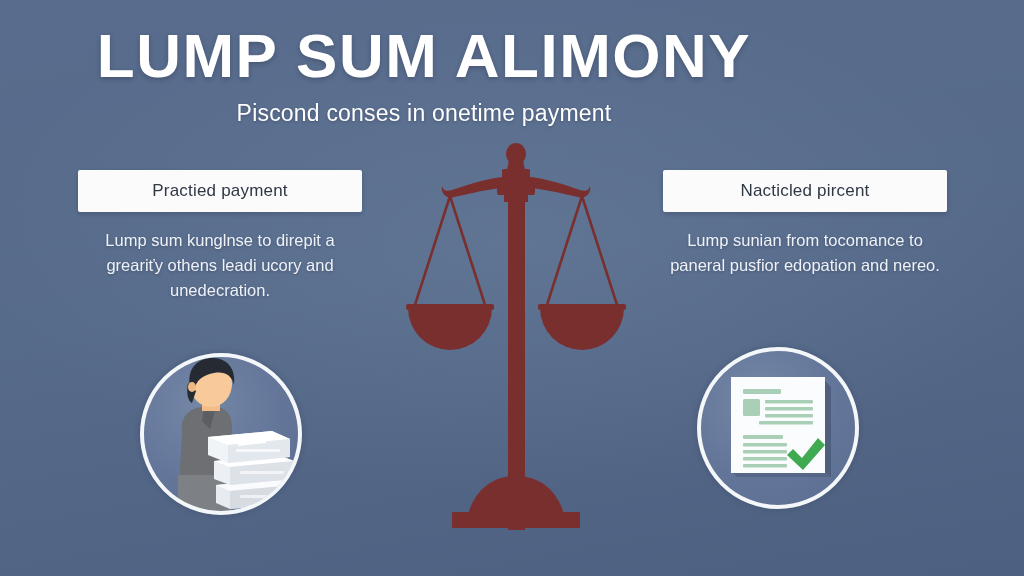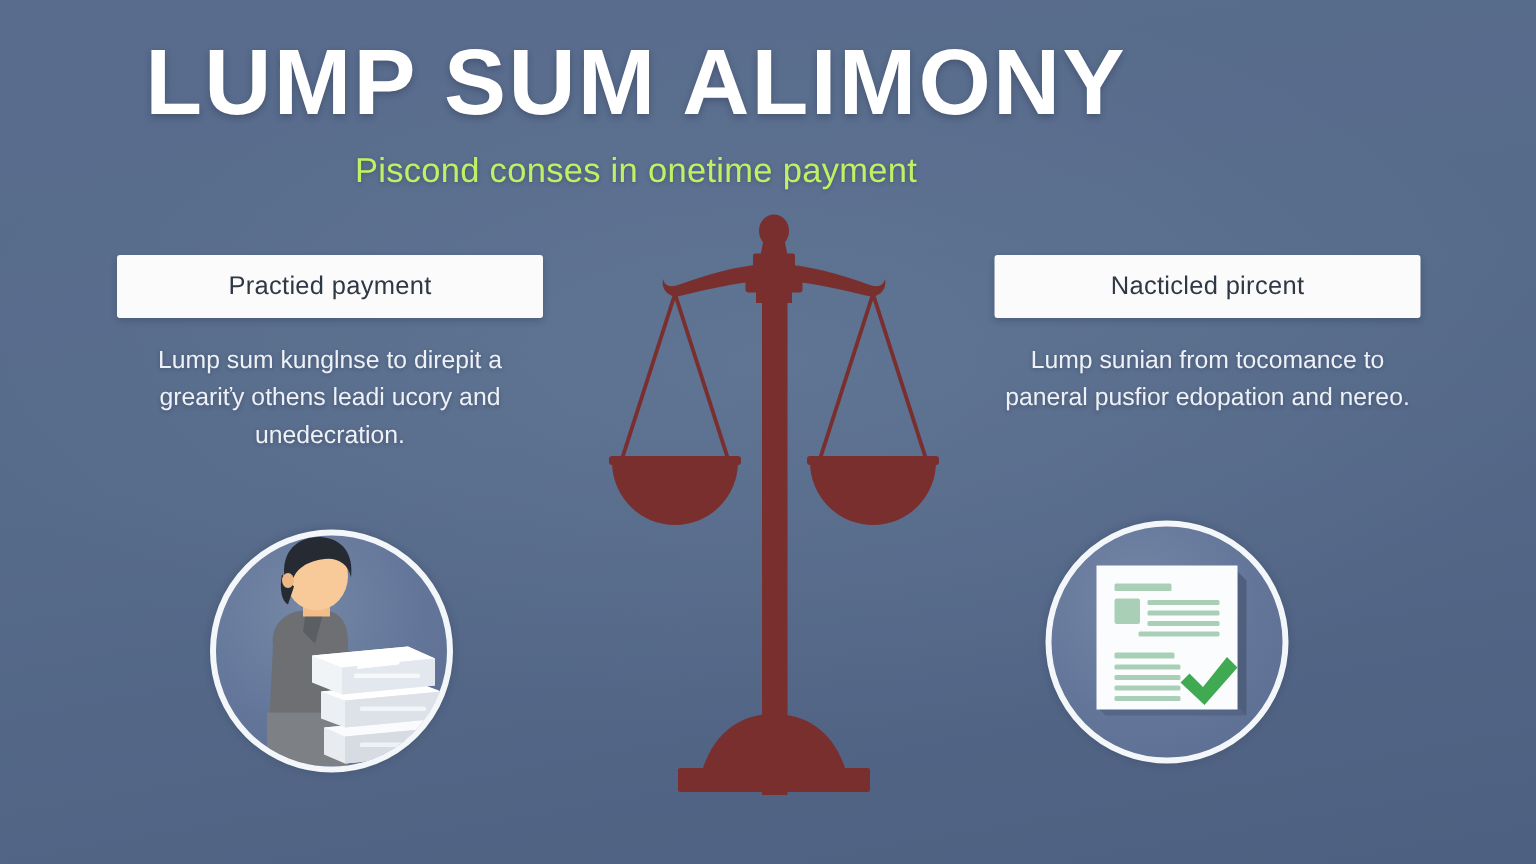--- a/index.html
+++ b/index.html
@@ -41,21 +41,21 @@
     color: #ffffff;
     margin: 0;
     white-space: nowrap;
     text-shadow: 0 2px 5px rgba(25,34,52,0.30);
   }
   #subtitle {
     margin: 10px 0 0 0;
     font-size: 23px;
     line-height: 27px;
     font-weight: 400;
-    color: #bef264;
+    color: #ffffff;
     letter-spacing: 0.2px;
     white-space: nowrap;
     text-shadow: 0 1px 3px rgba(25,34,52,0.28);
   }
 
   
   .panel { position: absolute; width: 300px; }
   #panel-left  { left: 70px;  top: 170px; }
   #panel-right { left: 655px; top: 170px; }
 

